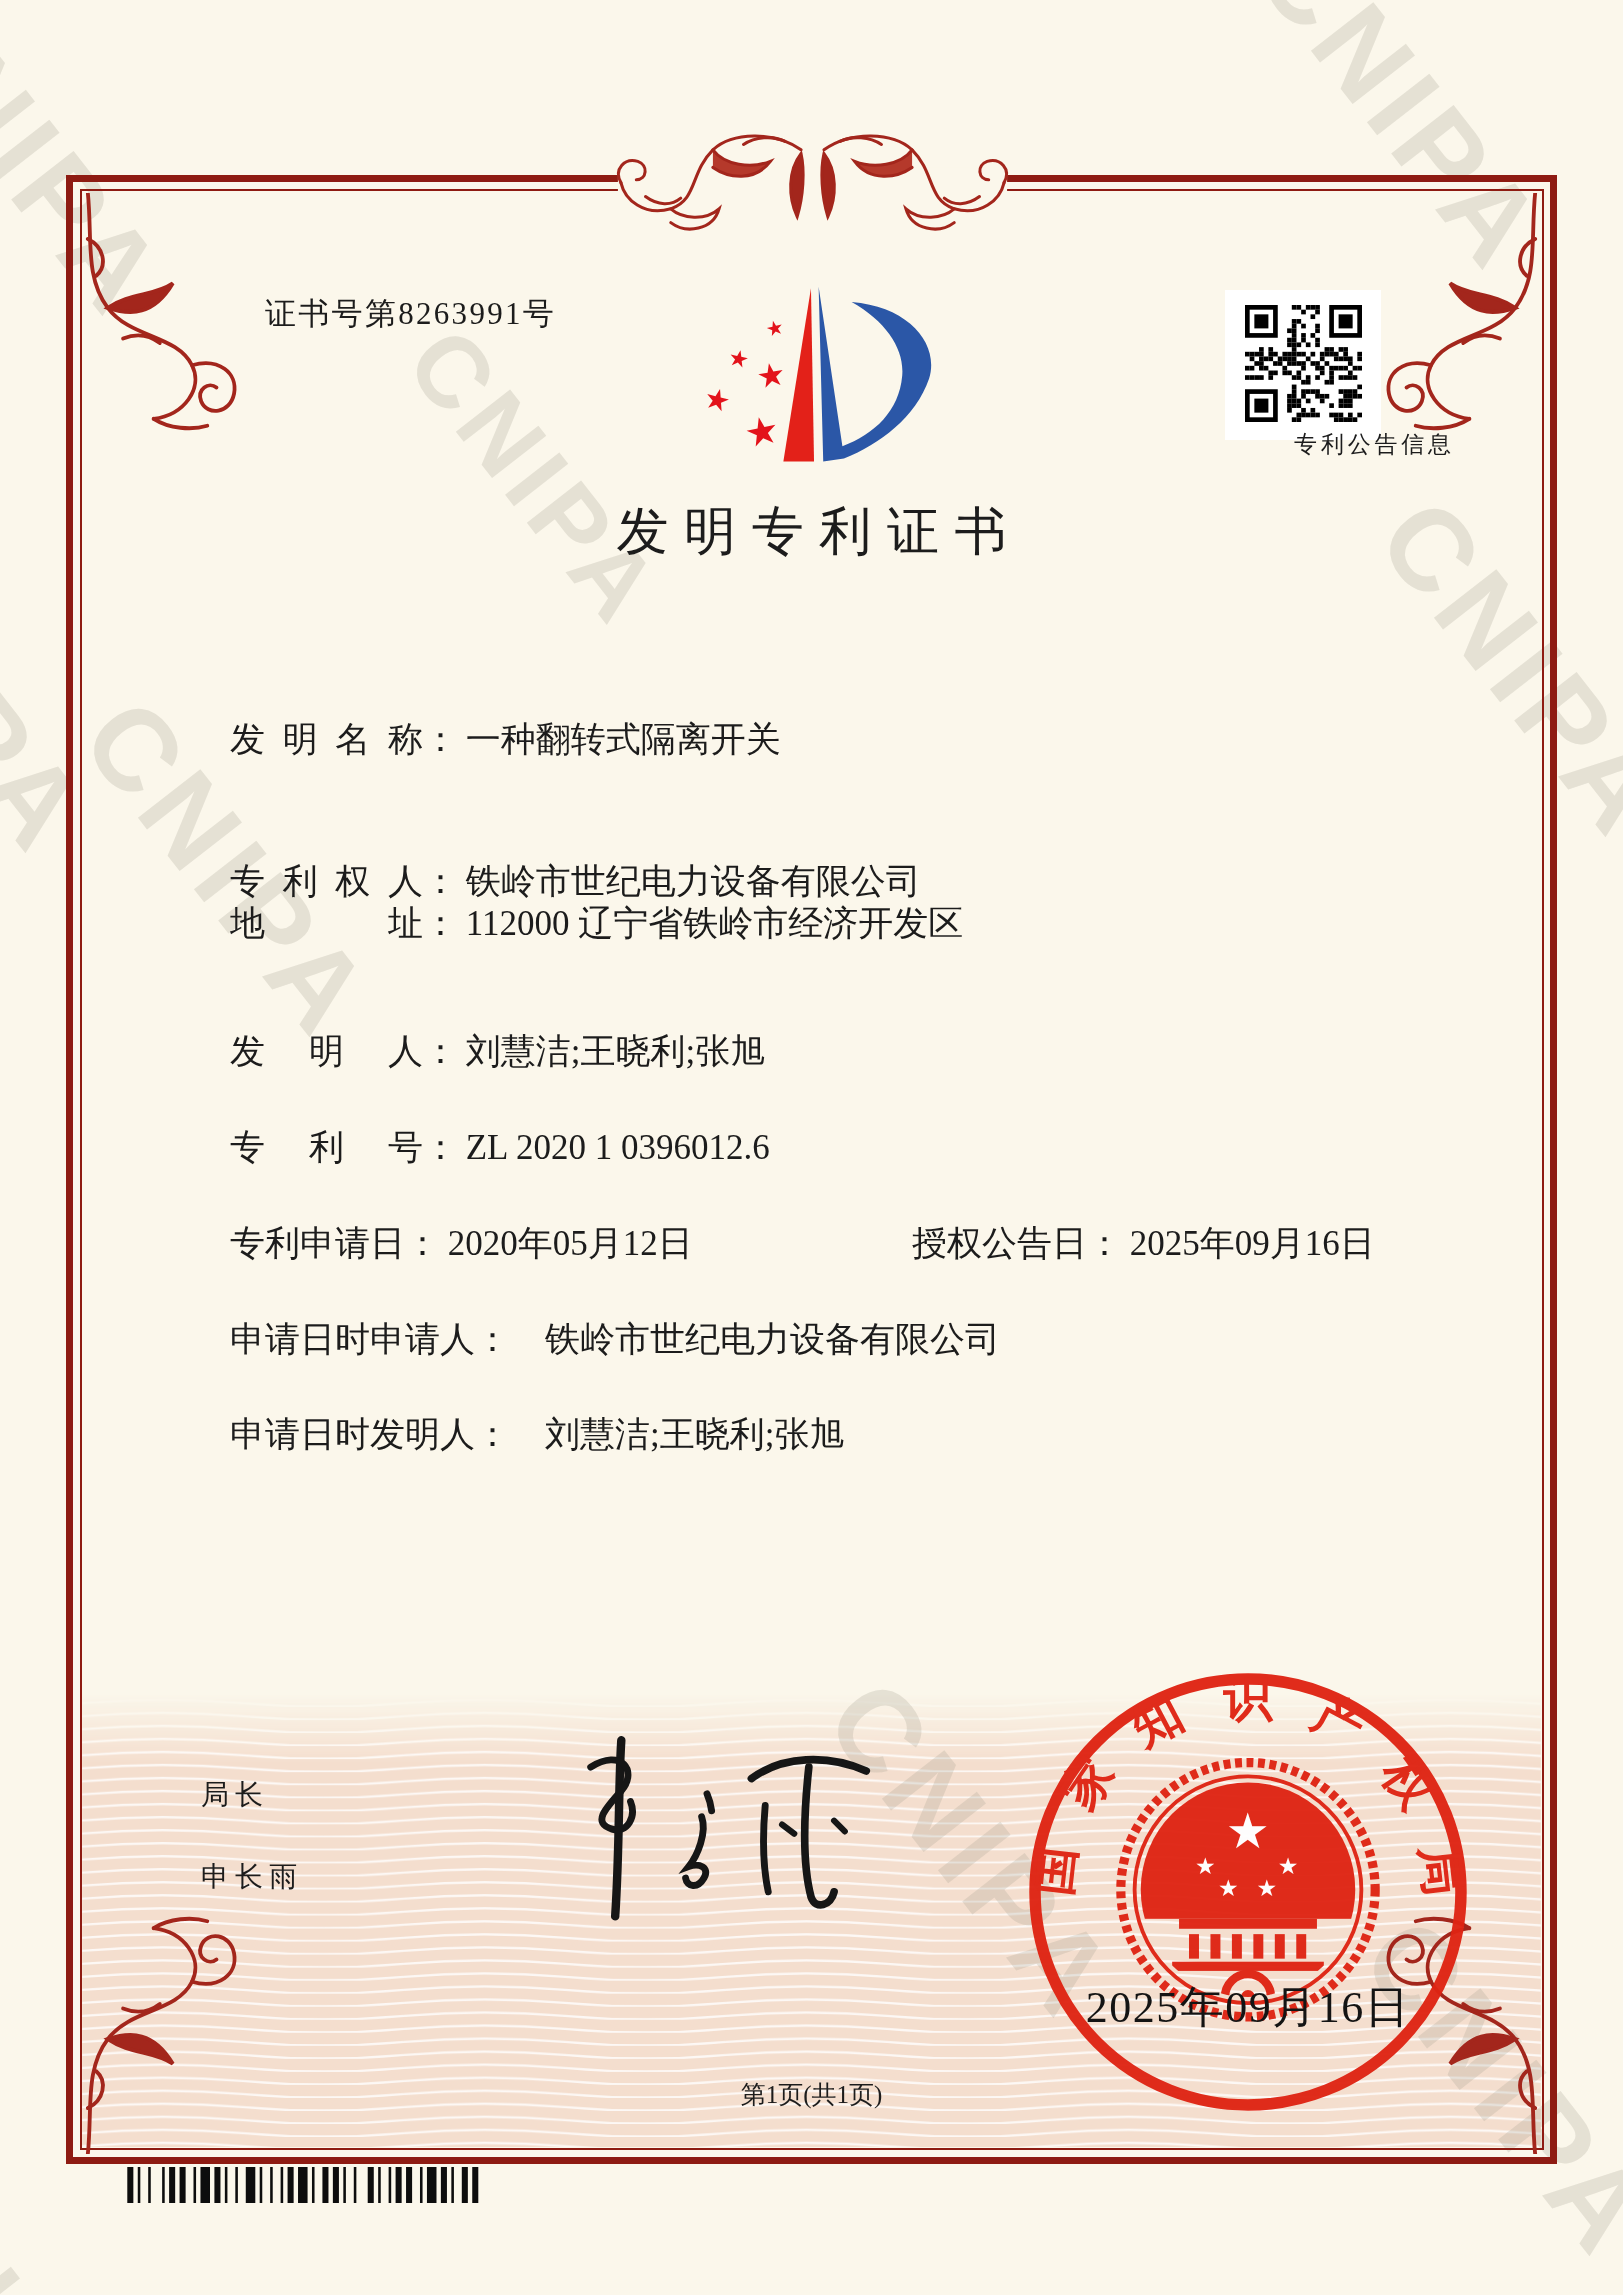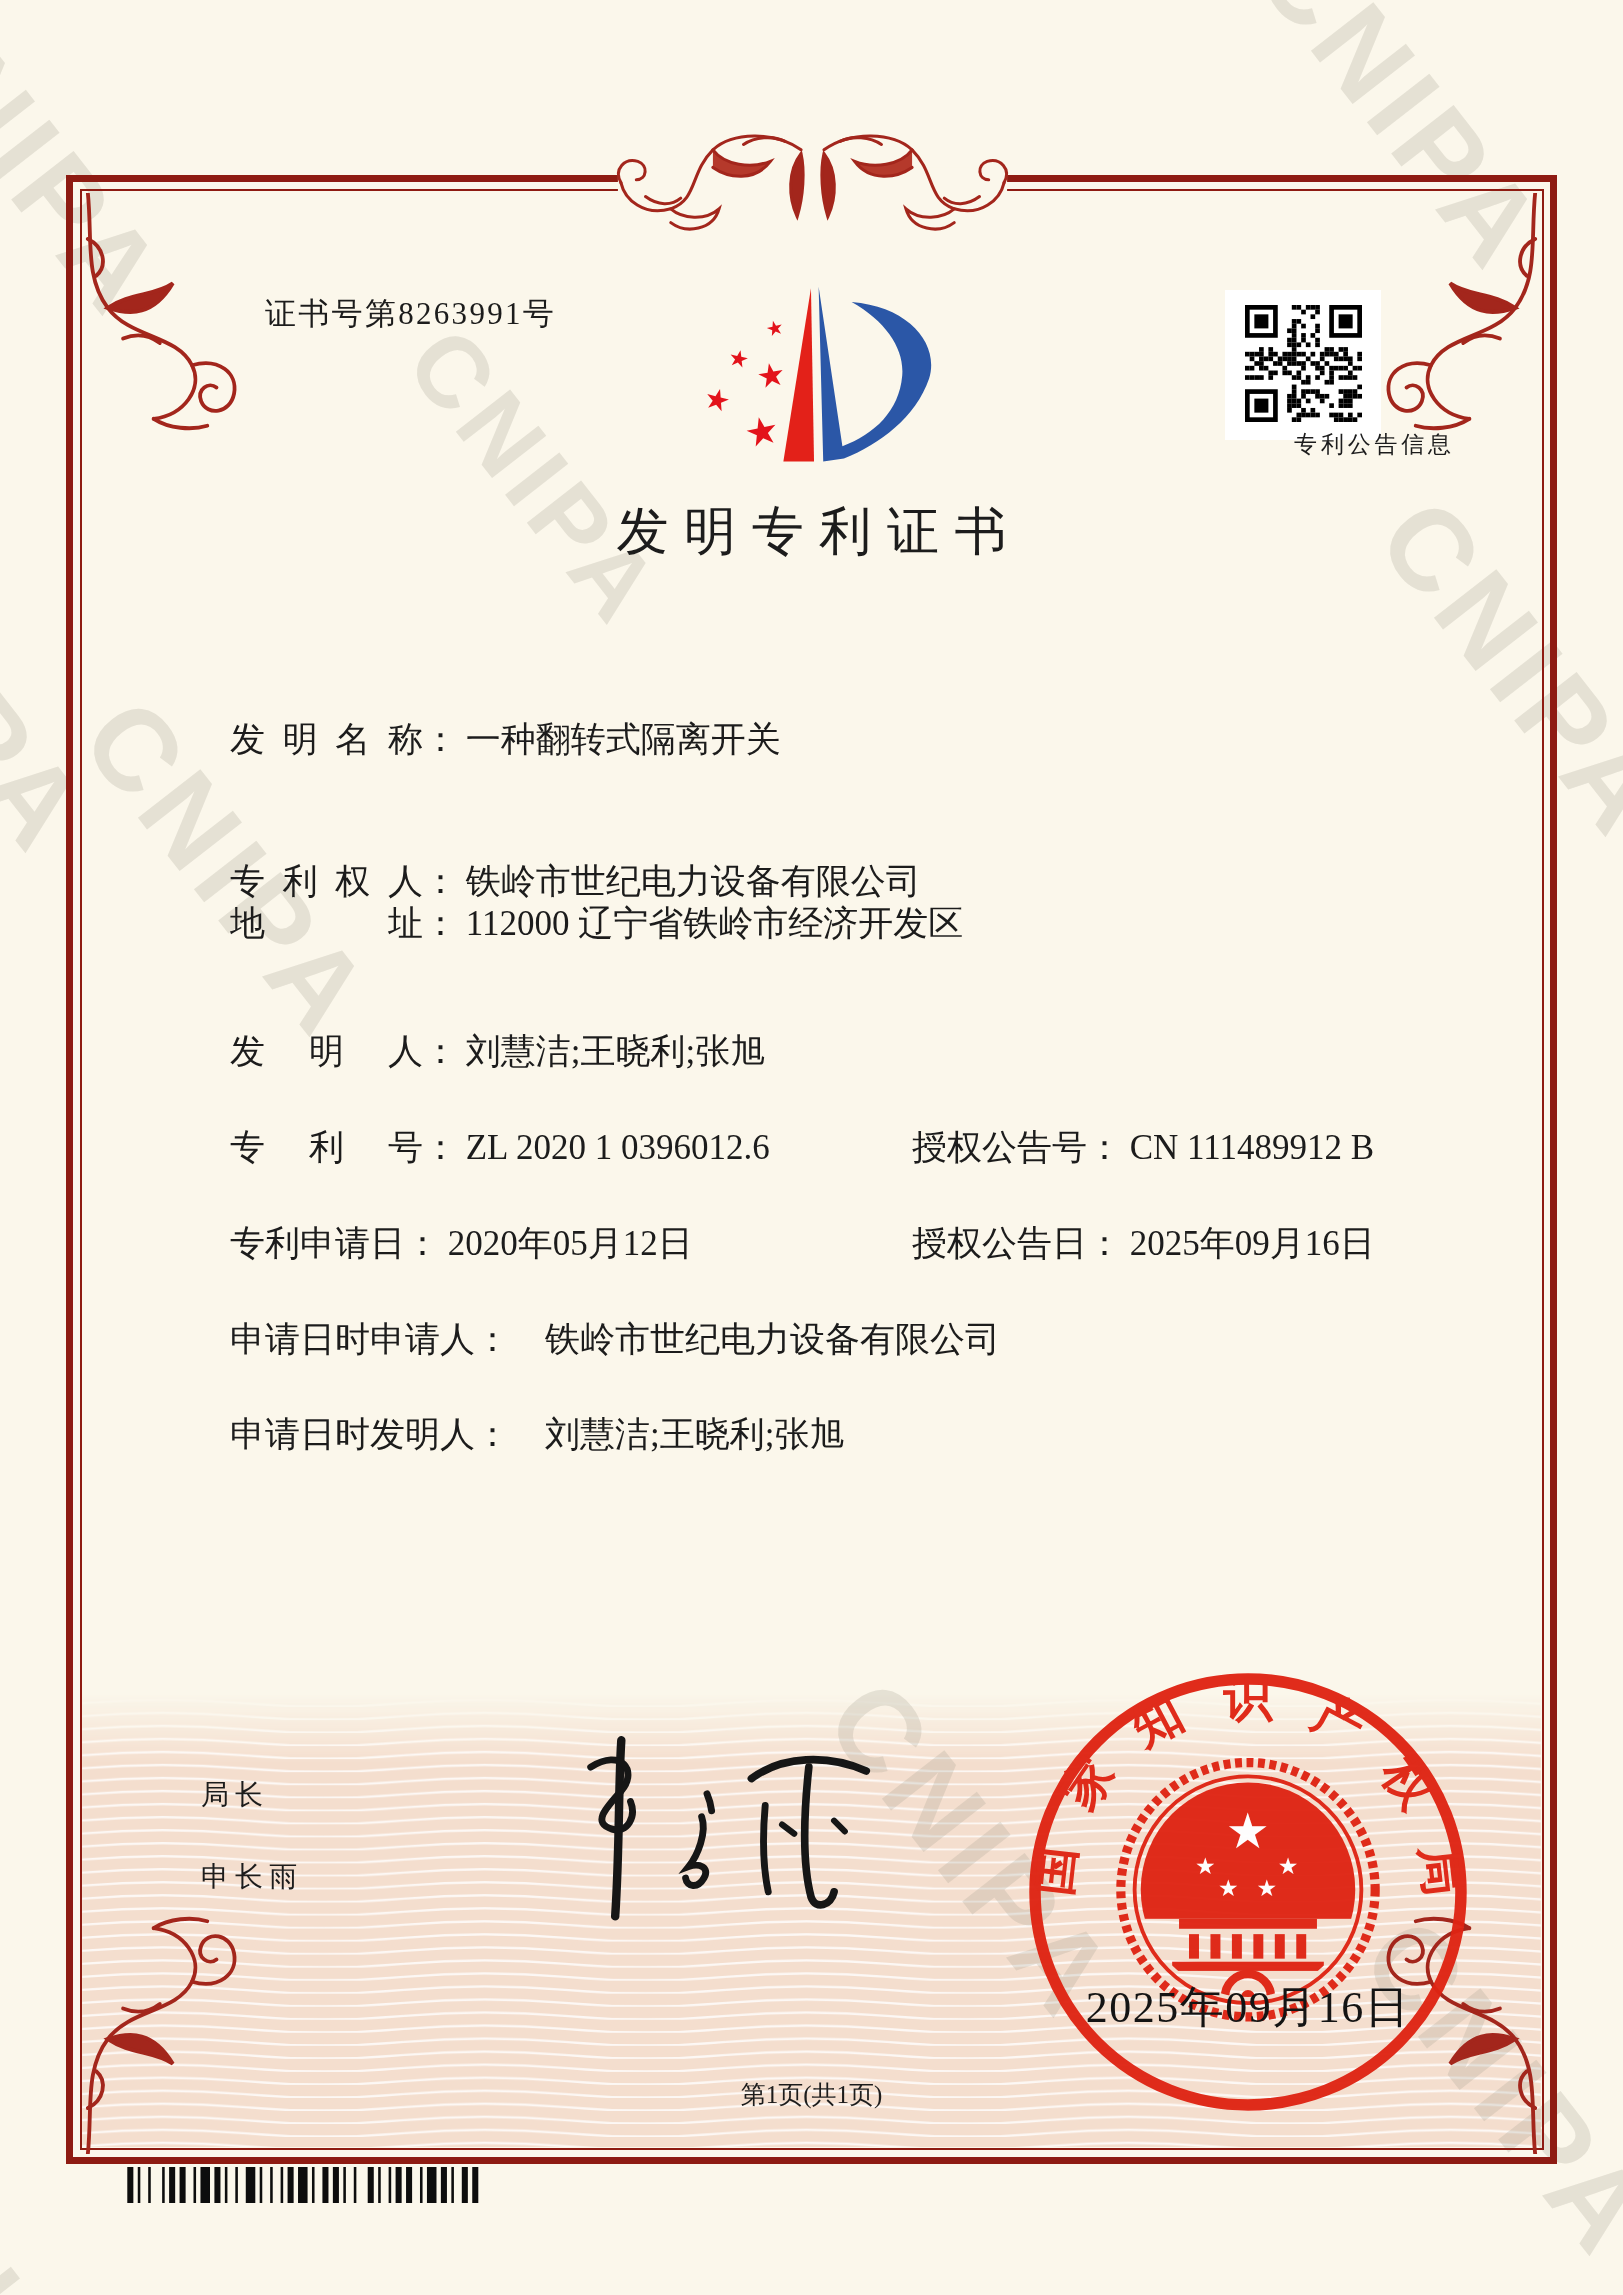--- a/index.html
+++ b/index.html
@@ -368,23 +368,20 @@
   <span class="lblj">专利权人</span><span>：</span><span class="val">铁岭市世纪电力设备有限公司</span>
 </div>
 <div class="field-row" style="top:900px;">
   <span class="lblj">地址</span><span>：</span><span class="val">112000 辽宁省铁岭市经济开发区</span>
 </div>
 <div class="field-row" style="top:1028px;">
   <span class="lblj">发明人</span><span>：</span><span class="val">刘慧洁;王晓利;张旭</span>
 </div>
 <div class="field-row" style="top:1124px;">
   <span class="lblj">专利号</span><span>：</span><span class="val">ZL 2020 1 0396012.6</span>
-  <span class="rcol">
-    <span>授权公告号</span><span>：</span><span class="val">CN 111489912 B</span>
-  </span>
 </div>
 <div class="field-row" style="top:1220px;">
   <span>专利申请日</span><span>：</span><span class="val">2020年05月12日</span>
   <span class="rcol">
     <span>授权公告日</span><span>：</span><span class="val">2025年09月16日</span>
   </span>
 </div>
 <div class="field-row" style="top:1316px;">
   <span>申请日时申请人</span><span>：</span><span class="val val-gap">铁岭市世纪电力设备有限公司</span>
 </div>

